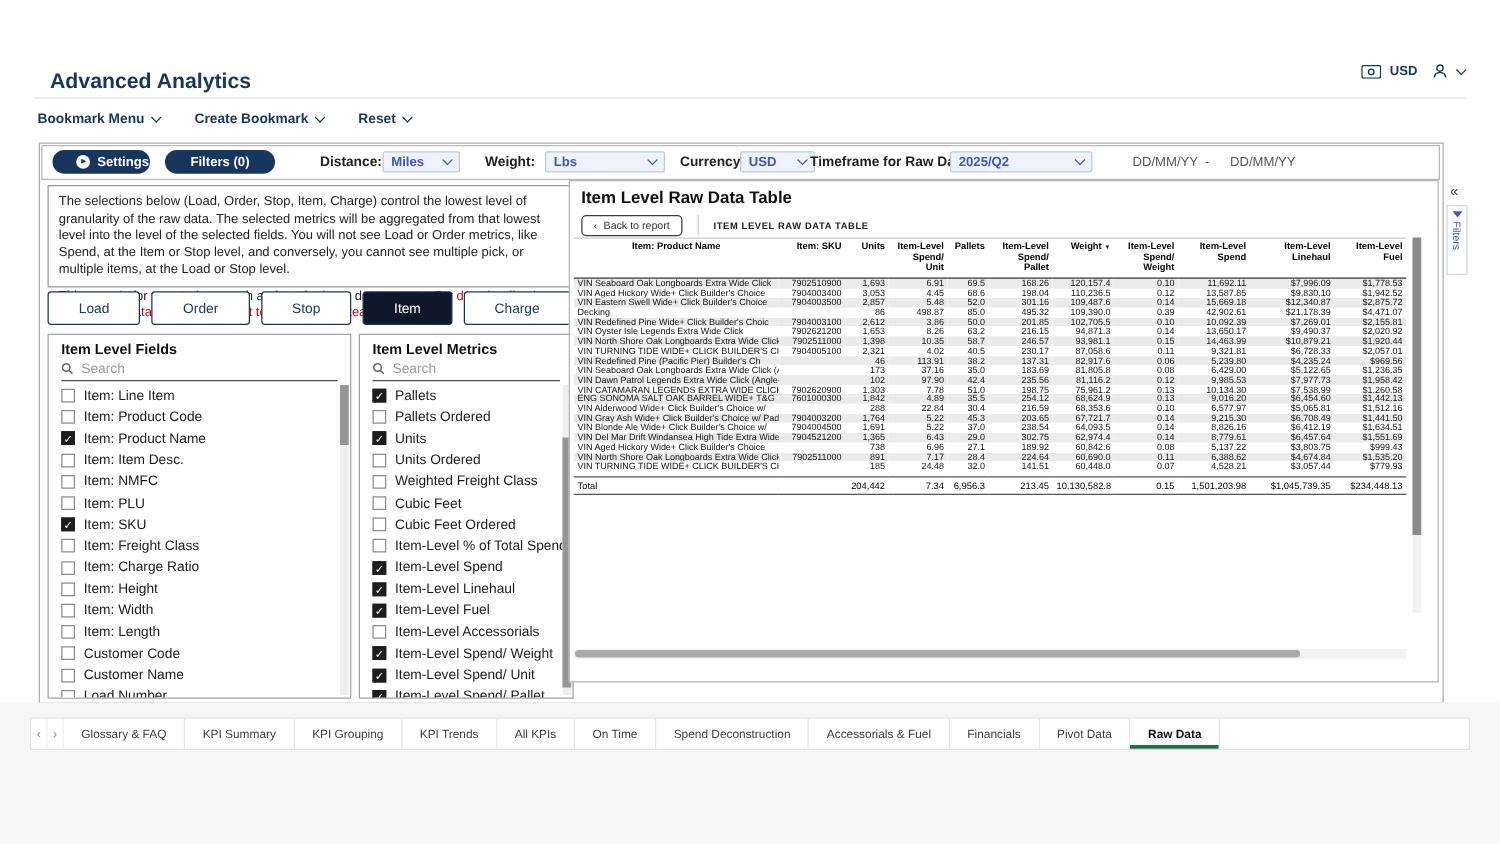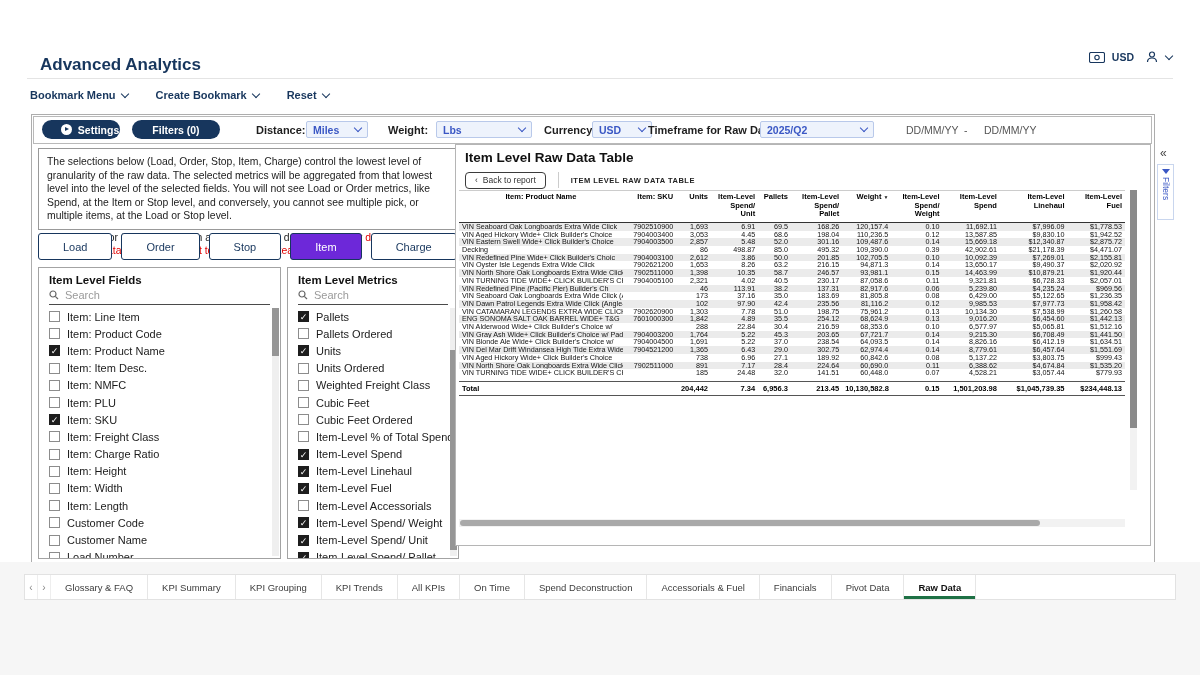--- a/index.html
+++ b/index.html
@@ -33,21 +33,21 @@
 
   .desc-box{position:absolute;left:38px;top:148px;width:404px;height:68px;border:1px solid #999;
             padding:6px 8px;font-size:10.4px;color:#222;line-height:1.3;}
   .desc-box p{margin:0 0 8px 0;}
   .desc-box p:last-child{margin:0;}
   .red{color:#e00000;}
 
   .level-buttons{position:absolute;left:38px;top:233px;display:flex;gap:9px;}
   .level-btn{height:27px;padding:0 24px;background:#fff;border:1.5px solid #17365d;border-radius:3px;
              font-size:11px;color:#17365d;font-family:inherit;cursor:pointer;}
-  .level-btn.active{background:#6d28d9;color:#fff;}
+  .level-btn.active{background:#0f172a;color:#fff;}
 
   .list-box{position:absolute;top:267px;border:1px solid #a3a3a3;background:#fff;overflow:hidden;}
   #fields-box{left:38px;width:241px;height:290px;}
   #metrics-box{left:287px;width:170px;height:290px;}
   .list-title{padding:6px 10px 1px;font-size:11.5px;font-weight:700;color:#111;}
   .search-row{display:flex;align-items:center;gap:6px;margin:2px 10px 0 10px;padding-bottom:3px;
               border-bottom:1px solid #4a4a4a;font-size:11px;color:#9a9a9a;cursor:text;}
   .check-list{margin-top:3px;}
   .check-row{display:flex;align-items:center;gap:7px;height:17.2px;padding-left:10px;cursor:pointer;}
   .cb{width:11px;height:11px;border:1px solid #8c8c8c;background:#fff;font-size:9px;line-height:11px;
@@ -72,21 +72,21 @@
   thead th{font-size:7.5px;font-weight:700;color:#000;text-align:right;vertical-align:top;
            padding:2px 3px 3px;border-top:1px solid #ccc;border-bottom:1px solid #333;line-height:1.15;}
   thead th:first-child{text-align:center;}
   .sort{font-size:5px;margin-left:2px;color:#222;}
   tbody td{font-size:7.2px;color:#111;text-align:right;padding:0 3px;height:7.7px;line-height:7.7px;
            white-space:nowrap;overflow:hidden;}
   tbody td:first-child{text-align:left;}
   tbody tr:nth-child(odd){background:#ebebeb;}
   tbody tr.spacer{background:#fff !important;}
   tbody tr.spacer td{height:4px;}
-  tfoot td{font-size:7.5px;font-weight:700;color:#000;border-top:1px solid #555;border-bottom:1px solid #555;
+  tfoot td{font-size:7.5px;font-weight:400;color:#000;border-top:1px solid #555;border-bottom:1px solid #555;
            padding:2px 3px;text-align:right;white-space:nowrap;}
   tfoot td:first-child{text-align:left;}
 
   .v-scroll{position:absolute;left:674px;top:45px;width:7px;height:300px;background:#f2f2f2;}
   .v-thumb{position:absolute;left:0;top:0;width:7px;height:238px;background:#8a8a8a;}
   .h-scroll{position:absolute;left:3px;top:374px;width:666px;height:8px;background:#f2f2f2;}
   .h-thumb{position:absolute;left:1px;top:1px;width:580px;height:6px;background:#a9a9a9;border-radius:3px;}
 
   .collapse-btn{position:absolute;left:1160px;top:147px;font-size:12px;color:#444;cursor:pointer;line-height:1;}
   .rail-filters{position:absolute;left:1157px;top:164px;width:17px;height:56px;border:1px solid #c9d6ee;background:#fff;

